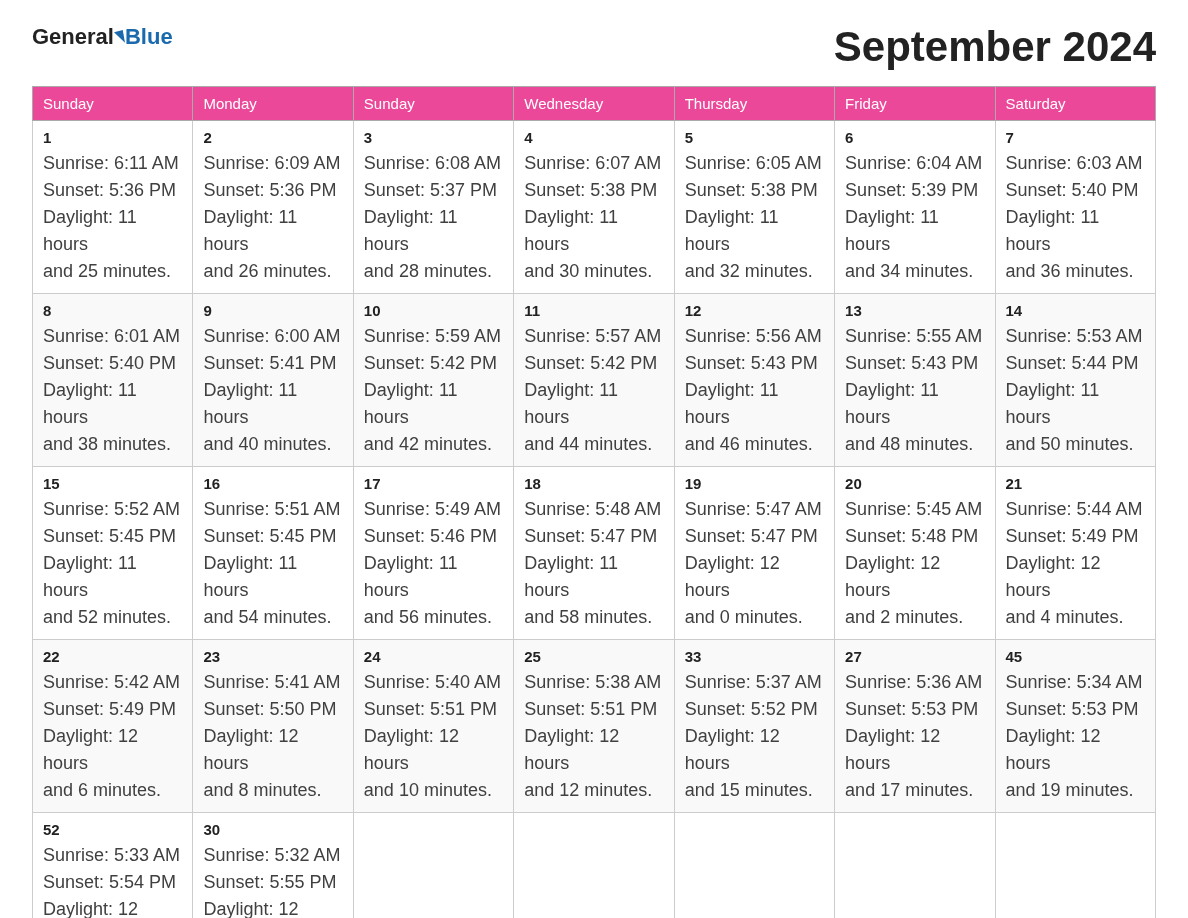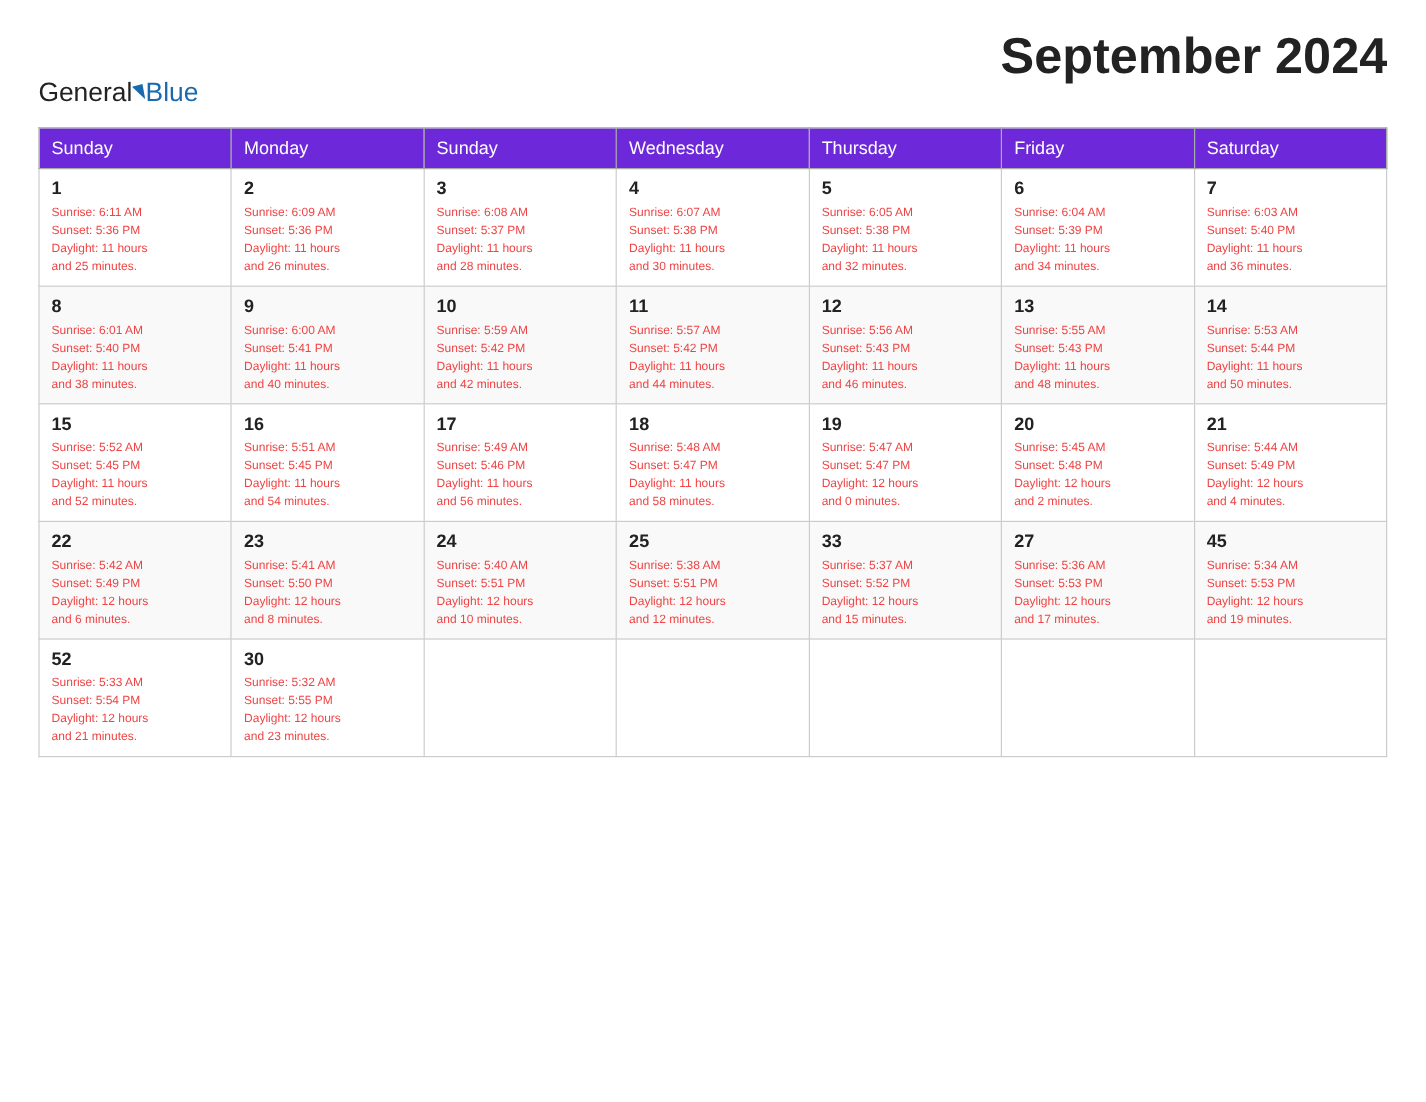--- a/index.html
+++ b/index.html
@@ -41,21 +41,21 @@
       font-size: 18px;
       color: #444;
       margin-top: 4px;
     }
     .calendar {
       width: 100%;
       border-collapse: collapse;
       border: 1px solid #aaa;
     }
     .calendar th {
-      background: #6d28d9;
+      background: #ec4899;
       color: #fff;
       font-size: 15px;
       font-weight: normal;
       padding: 8px 10px;
       text-align: left;
       border: 1px solid #aaa;
     }
     .calendar td {
       vertical-align: top;
       border: 1px solid #ccc;
@@ -63,40 +63,40 @@
       width: 14.28%;
       min-height: 100px;
     }
     .day-number {
       font-size: 15px;
       font-weight: bold;
       color: #222;
       margin-bottom: 4px;
     }
     .day-info {
-      font-size: 10px;
-      color: #ef4444;
+      font-size: 18px;
+      color: #404040;
       line-height: 1.5;
     }
     .week-row td {
       background: #fff;
     }
     .week-row:nth-child(even) td {
       background: #f9f9f9;
     }
     .empty-cell {
       background: #fff;
     }
   </style>
 </head>
 <body>
 
 <div class="header-area">
   <div class="logo">
-    <div class="logo-text" style="font-size: 22px; font-weight: normal; margin-top: 40px;">
+    <div class="logo-text" style="font-size: 22px; font-weight: bold;">
         <span style="color: rgb(34, 34, 34);">General</span>
         <div style="display: inline-block; width: 0px; height: 0px; border-left: 9px solid transparent; border-right: 0px solid transparent; border-top: 13px solid rgb(26, 106, 173); transform: rotate(-10deg) skewY(-5deg); margin: 0px 1px; vertical-align: middle;"></div>
         <span style="color: rgb(26, 106, 173);">Blue</span>
       </div>
   </div>
   <div class="title-area">
     <div class="month-year">September 2024</div>
   </div>
 </div>
 

